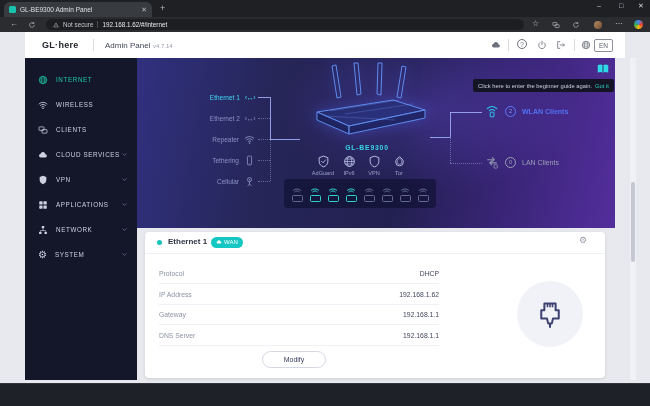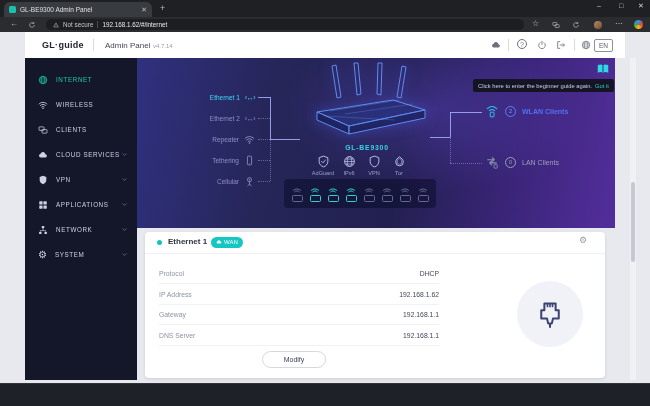--- a/index.html
+++ b/index.html
@@ -260,21 +260,21 @@
       </svg>
     <svg class="ic abs" style="left:572px;top:4px;color:#c3c6cd;" width="8" height="8">
         <use href="#i-refresh"></use>
       </svg>
     <span class="abs" style="left:594px;top:3.5px;width:8px;height:8px;border-radius:50%;background:linear-gradient(135deg,#b98a5e,#6e4f37);"></span>
     <span class="addr-ic" style="left:615px;">⋯</span>
     <span class="abs" style="left:634px;top:3px;width:9px;height:9px;border-radius:50%;background:conic-gradient(#4285f4,#ea4335,#fbbc05,#34a853,#4285f4);"></span>
   </div>
 
   <div id="adminhdr">
-    <span class="logo">GL·guide</span>
+    <span class="logo">GL·here</span>
     <span class="hdr-sep" style="left:68px;"></span>
     <span class="hdr-title">Admin Panel</span>
     <span class="hdr-ver">v4.7.14</span>
     <svg class="ic hdr-ic" style="left:466px;" width="10" height="10">
         <use href="#i-cloud"></use>
       </svg>
     <span class="hdr-sep" style="left:483px;"></span>
     <span class="abs" style="left:492px;top:7px;width:10px;height:10px;border:1px solid #6d717c;border-radius:50%;color:#6d717c;font-size:7px;display:flex;align-items:center;justify-content:center;box-sizing:border-box;">?</span>
     <svg class="ic hdr-ic" style="left:512px;" width="10" height="10">
         <use href="#i-power"></use>

